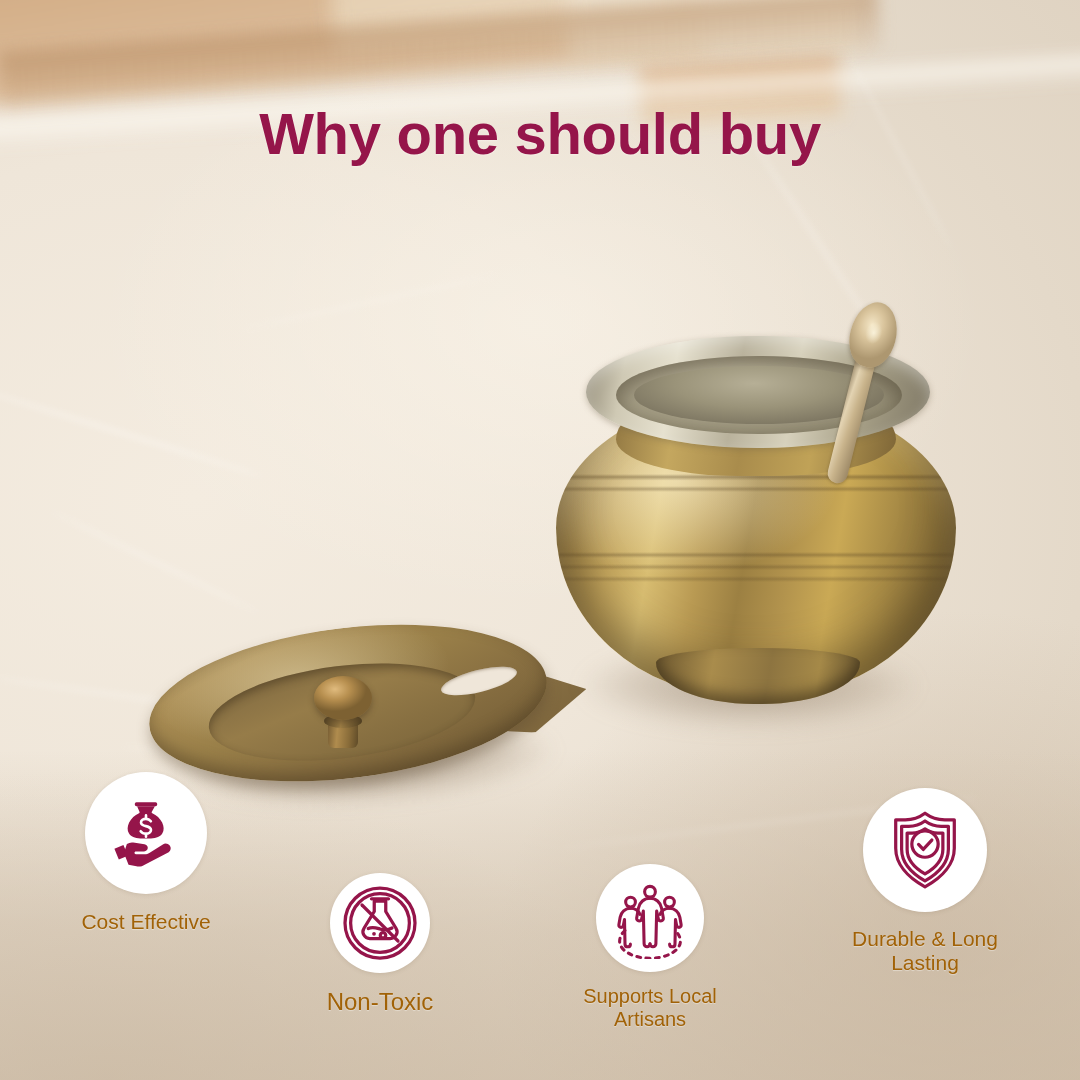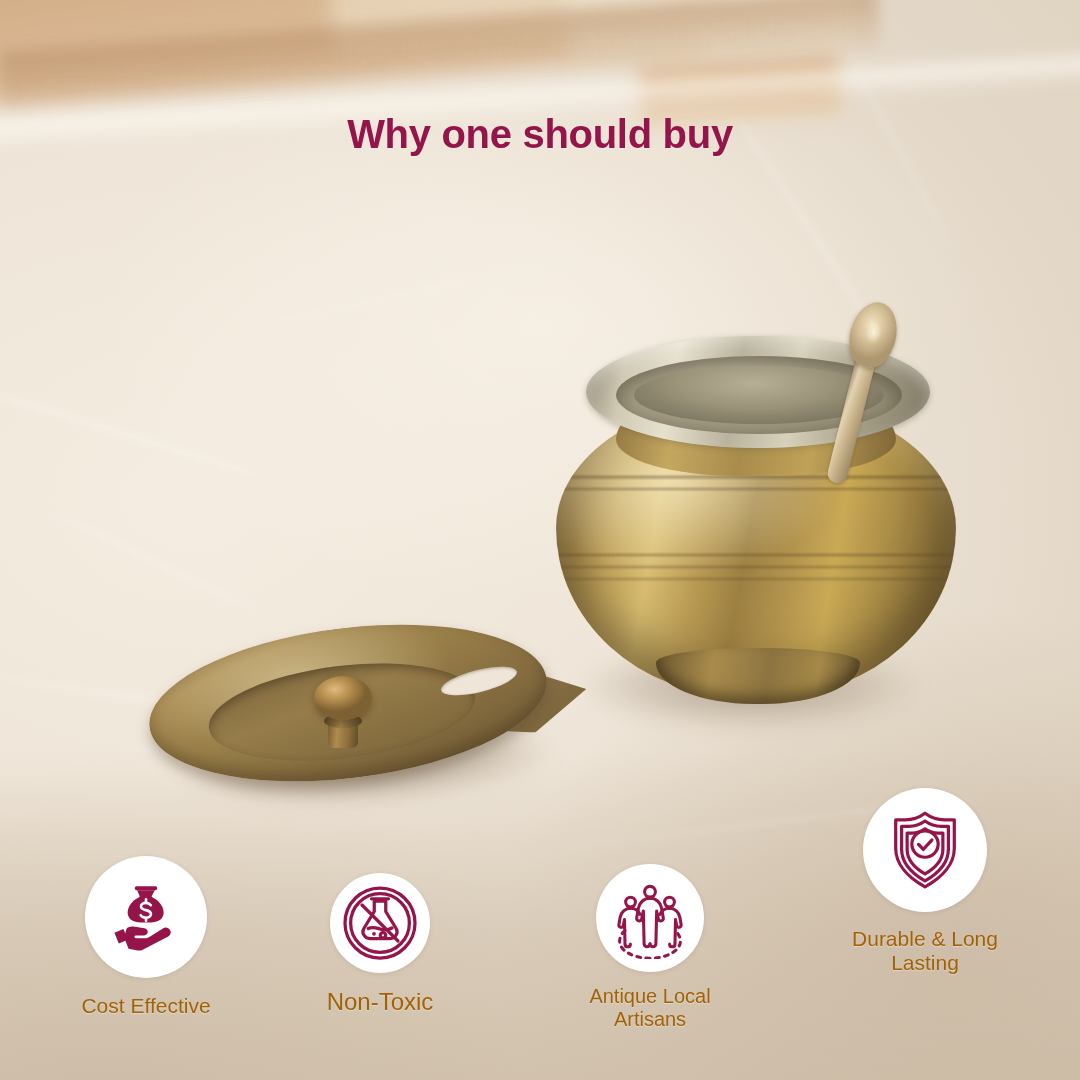--- a/index.html
+++ b/index.html
@@ -84,21 +84,21 @@
     position:absolute; left:0; right:0; bottom:0; height:330px;
     background:linear-gradient(180deg, rgba(205,188,166,0) 0%, rgba(203,186,164,.50) 55%, rgba(199,181,158,.62) 100%);
   }
 
   
   .headline {
     position:absolute; left:0; right:0; top:98px;
     text-align:center;
     color:#95154a;
     font-weight:bold;
-    font-size:40px;
+    font-size:58px;
     line-height:72px;
     letter-spacing:-.3px;
     z-index:40;
     text-shadow:0 1px 2px rgba(255,255,255,.35);
   }
   .headline .l2 { display:block; }
 
   
   .pot-wrap { position:absolute; left:528px; top:300px; width:460px; height:440px; z-index:20; }
   .pot-shadow {
@@ -253,21 +253,21 @@
   }
   .badge .blabel {
     color:#a16207;
     font-weight:normal;
     line-height:1.14;
     white-space:pre-line;
     text-shadow:0 1px 1px rgba(255,255,255,.4);
   }
 
   
-  #badge-cost      { left:18px;  top:856px; width:256px; }
+  #badge-cost      { left:18px;  top:772px; width:256px; }
   #badge-cost .circle   { width:122px; height:122px; }
   #badge-cost .blabel   { font-size:21px; margin-top:16px; }
 
   #badge-nontoxic  { left:275px; top:873px; width:210px; }
   #badge-nontoxic .circle { width:100px; height:100px; }
   #badge-nontoxic .blabel { font-size:24px; margin-top:15px; }
 
   #badge-artisans  { left:545px; top:864px; width:210px; }
   #badge-artisans .circle { width:108px; height:108px; }
   #badge-artisans .blabel { font-size:20px; margin-top:13px; }
@@ -382,21 +382,21 @@
           <path d="M16.8 24.4c3.3 0 6.1 1.9 7.4 4.7"></path>
 
           <circle cx="47.2" cy="19.6" r="3.8"></circle>
           <path d="M47.2 24.4c4.2 0 7.4 3 8.1 7l1 5.8c.2 1.1-.6 2.1-1.7 2.1-.9 0-1.7-.6-1.8-1.5l-.9-4.6-.4 19.2c0 1.2-.9 2.1-2.1 2.1s-2.1-.9-2.1-2.1"></path>
           <path d="M47.2 24.4c-3.3 0-6.1 1.9-7.4 4.7"></path>
 
           <path d="M12.4 41.8c-2.6 2.4-4.1 5.3-4.1 8.4 0 7.3 10.6 13.2 23.7 13.2s23.7-5.9 23.7-13.2c0-3.1-1.5-6-4.1-8.4" stroke-dasharray="3 4.2"></path>
         </svg>
       </span>
     </div>
-    <div class="blabel">Antique Local
+    <div class="blabel">Supports Local
 Artisans</div>
   </div>
 
   <div class="badge" id="badge-durable">
     <div class="circle">
       <span>
         <svg width="86" height="86" viewBox="0 0 64 64" fill="none" stroke="#95154a" stroke-width="2.4" stroke-linecap="round" stroke-linejoin="round">
           <path d="M32 4.6c-4.3 3.2-9.4 4.9-14.7 4.9H10.2v21.2c0 11.3 8.4 21.4 21.8 28.7C45.4 52.1 53.8 42 53.8 30.7V9.5h-7.1C41.4 9.5 36.3 7.8 32 4.6z"></path>
           <path d="M32 10.4c-3.6 2.6-7.8 4-12.1 4h-5.3v17c0 9.2 6.8 17.5 17.4 23.6 10.6-6.1 17.4-14.4 17.4-23.6v-17h-5.3c-4.3 0-8.5-1.4-12.1-4z"></path>
           <path d="M32 16.3c-2.9 2-6.2 3.1-9.6 3.1h-3.7v12.2c0 7 5.2 13.5 13.3 18.2 8.1-4.7 13.3-11.2 13.3-18.2V19.4h-3.7c-3.4 0-6.7-1.1-9.6-3.1z"></path>

